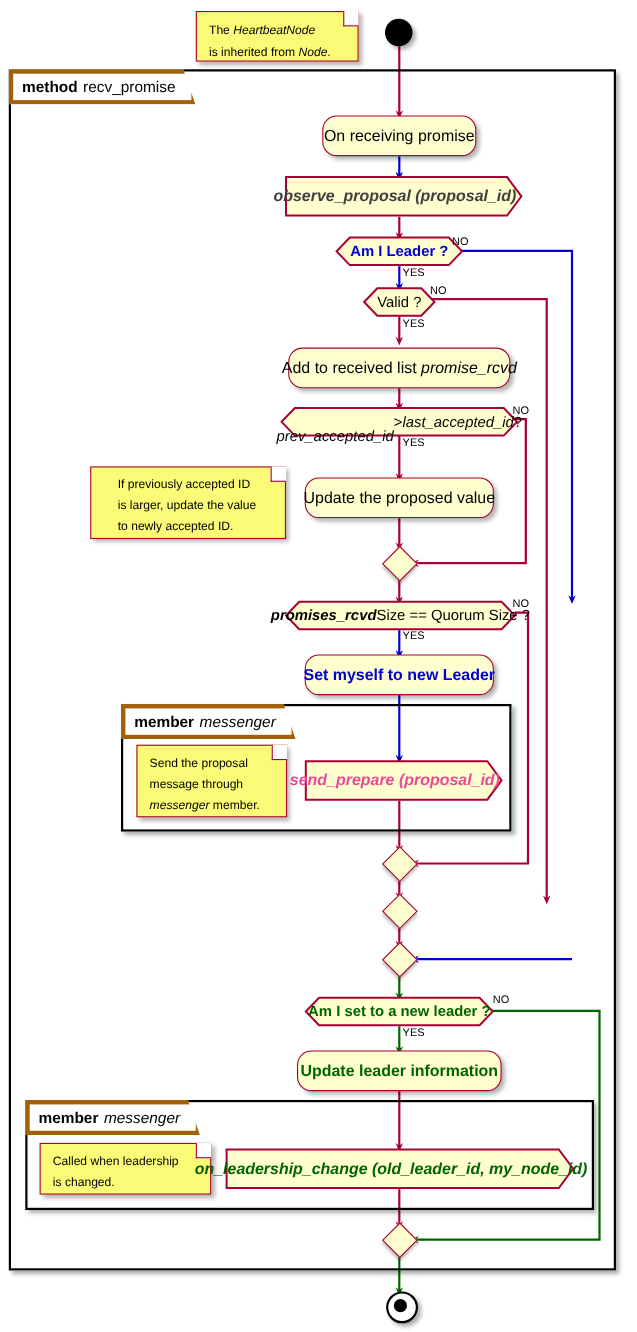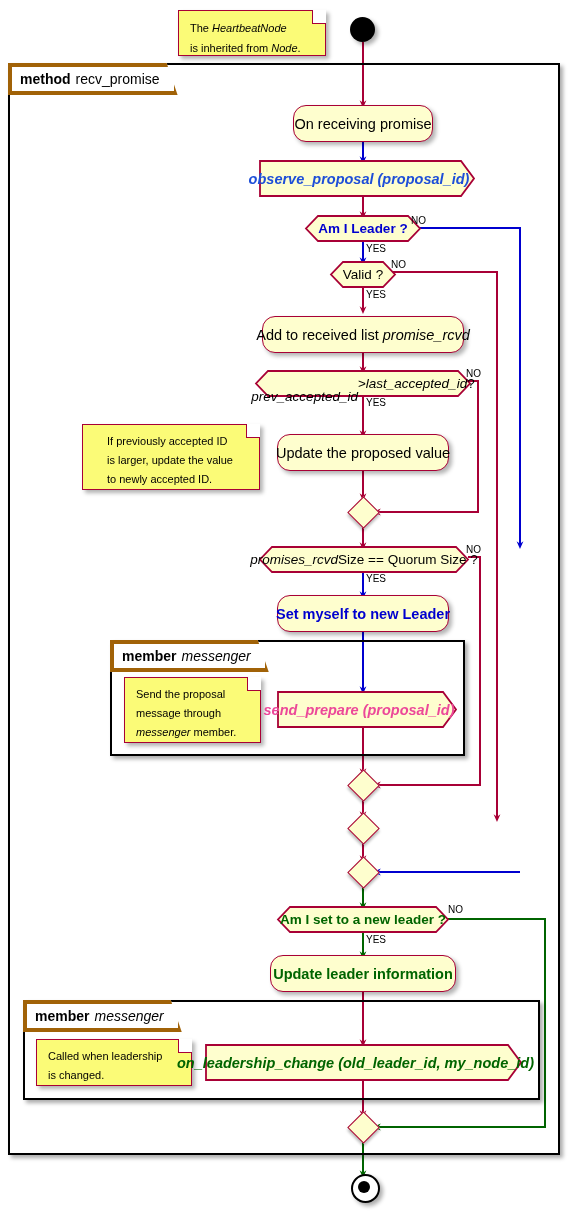--- a/index.html
+++ b/index.html
@@ -30,21 +30,21 @@
   .act.blue{color:#0000CF;font-weight:bold;}
   .act.green{color:#006400;font-weight:bold;}
 
   
   .callbox{position:absolute;}
   .callbox svg{position:absolute;left:0;top:0;overflow:visible;}
   .call-label{position:absolute;left:0;top:0;width:100%;height:100%;
       display:flex;align-items:center;justify-content:center;
       font-size:14.5px;font-style:italic;font-weight:bold;
       white-space:nowrap;padding-right:16px;box-sizing:border-box;}
-  .call-label.blue{color:#1d4ed8;}
+  .call-label.blue{color:#404040;}
   .call-label.green{color:#006400;}
 
   
   .dec{position:absolute;}
   .dec svg{position:absolute;left:0;top:0;overflow:visible;}
   .dec-label{position:absolute;left:0;top:0;width:100%;height:100%;
      display:flex;align-items:center;justify-content:center;
      font-size:13.5px;white-space:nowrap;color:#000;}
   .dec-label.bold-blue{color:#0000CF;font-weight:bold;}
   .dec-label.bold-green{color:#006400;font-weight:bold;}
@@ -247,21 +247,21 @@
 
   <div class="merge" style="left:348px;top:497px;">
       <i></i>
     </div>
 
   <div class="dec" style="left:259px;top:546px;width:210px;height:27px;">
     <svg width="210" height="27">
       <path d="M13,1 L197,1 L209,13.5 L197,26 L13,26 L1,13.5 Z" fill="#FEFECE" stroke="#A80036" stroke-width="1.8"></path>
     </svg>
     <div class="dec-label">
-      <em style="font-style:italic;">promises_rcvd</em>
+      <em style="font-style:italic;font-weight:bold;">promises_rcvd</em>
         <span> Size == Quorum Size ?</span>
     </div>
   </div>
   <div class="elabel" style="left:466px;top:544px;">NO</div>
   <div class="elabel" style="left:366px;top:573px;">YES</div>
 
   <div class="abs act blue" style="left:277px;top:595px;width:172px;height:37px;">
     <span>Set myself to new Leader</span>
   </div>
 

